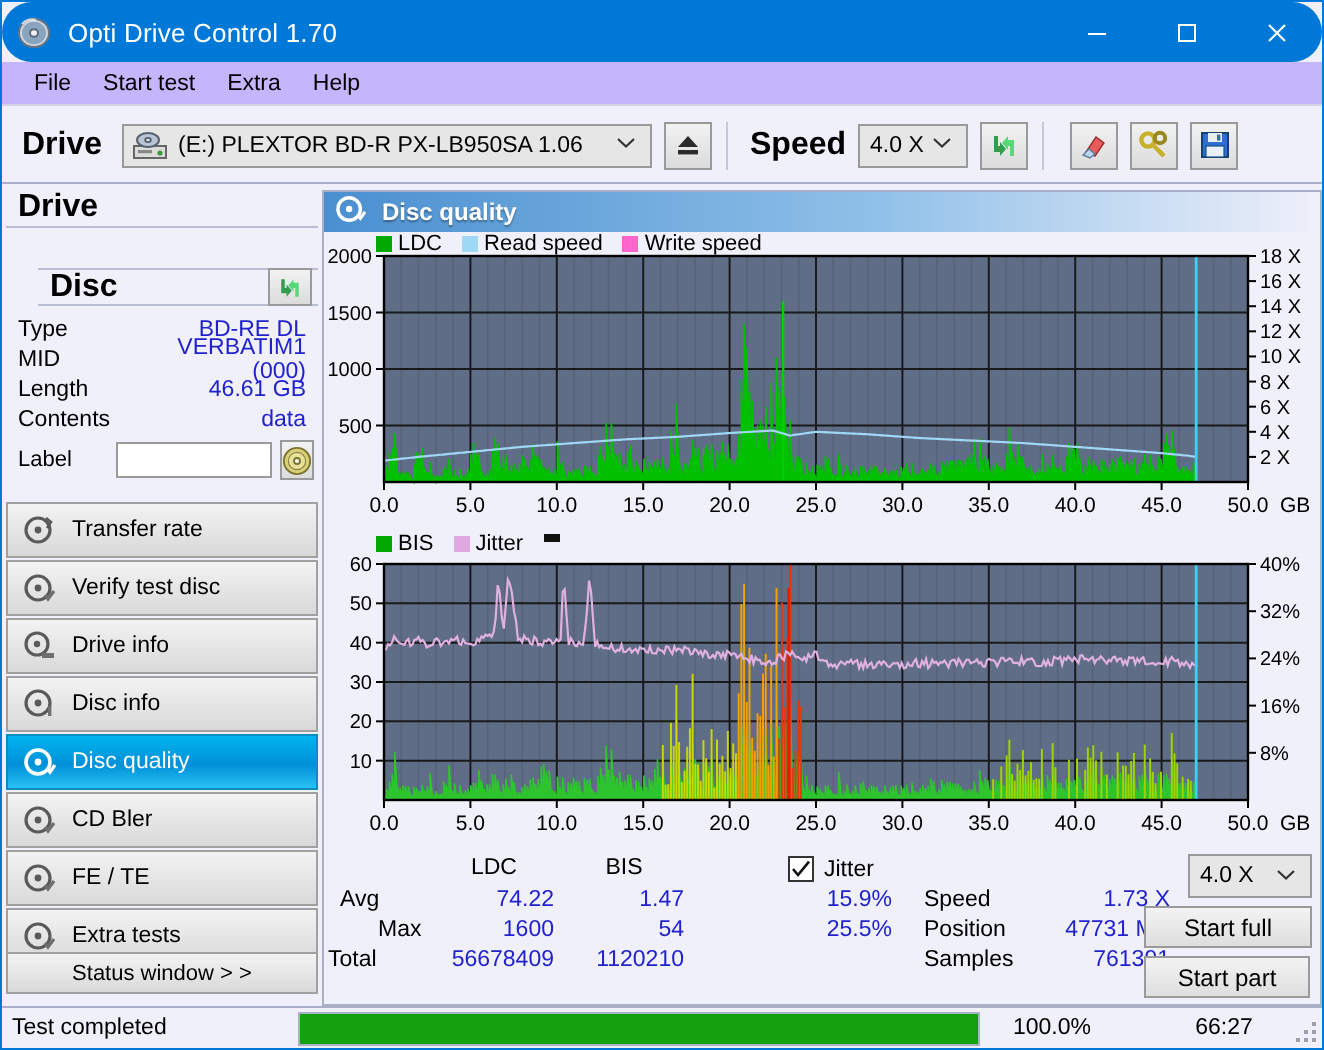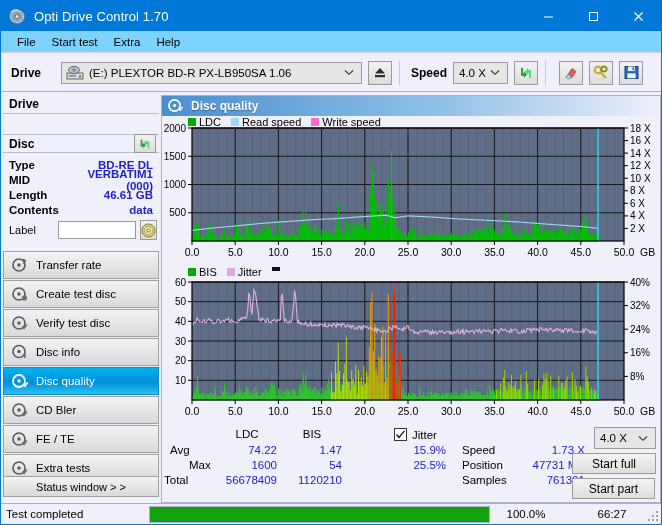--- a/index.html
+++ b/index.html
@@ -16,66 +16,66 @@
     width: 662px; height: 525px;
     background: #eff0fa;
     border: 1px solid #0078d7;
     overflow: hidden;
   }
 
   
   .titlebar {
     position: absolute; left: 0; top: 0; width: 660px; height: 30px;
     background: #0078d7;
-    display: flex; align-items: center;
+    display: flex; align-items: center; border-radius: 15px;
   }
   .title-icon {
     width: 17px; height: 17px; margin-left: 8px; margin-right: 8px;
     position: relative;
   }
   .title-text {
     color: #ffffff; font-size: 13px; letter-spacing: 0.1px;
   }
   .win-buttons { margin-left: auto; display: flex; height: 30px; }
   .win-btn {
     width: 45px; height: 30px; display: flex; align-items: center;
     justify-content: center; color: #fff; font-size: 13px;
   }
 
   
   .menubar {
     position: absolute; left: 0; top: 30px; width: 660px; height: 22px;
-    background: #7dd3fc;
+    background: #c4b5fd;
     display: flex; align-items: center; padding-left: 8px;
     border-bottom: 1px solid #cfd3e3;
   }
   .menu-item {
     padding: 2px 8px; font-size: 11.5px; color: #000;
   }
 
   
   .drivebar {
     position: absolute; left: 0; top: 53px; width: 660px; height: 38px;
     background: #eff0fa;
     display: flex; align-items: center;
     border-bottom: 1px solid #a9b0c8;
   }
-  .lbl-bold { font-weight: bold; font-size: 12px; color:#000; }
+  .lbl-bold { font-weight: bold; font-size: 16px; color:#000; }
   .drive-label { margin-left: 10px; width: 50px; }
   .combo {
     height: 22px; background: #e6e6e6;
     border: 1px solid #9a9a9a;
     display: flex; align-items: center;
     font-size: 11.5px; color: #000;
     position: relative;
   }
   .combo .chev {
     margin-left: auto; margin-right: 7px; color: #333; font-size: 10px;
   }
-  #drive-combo { width: 301px; }
+  #drive-combo { width: 265px; }
   .drive-combo-icon {
     width: 18px; height: 14px; margin: 0 5px 0 4px; position: relative;
   }
   .tool-btn {
     width: 24px; height: 24px;
     background: linear-gradient(#f2f2f2,#dcdcdc);
     border: 1px solid #9a9a9a;
     display: flex; align-items: center; justify-content: center;
     margin-left: 6px;
   }
@@ -90,21 +90,21 @@
   }
   .group-header {
     height: 19px; background: #eff0fa;
     display: flex; align-items: center;
     border-top: 1px solid #b8bed2;
     border-bottom: 1px solid #b8bed2;
     padding-left: 6px;
   }
   .disc-info { padding: 4px 2px 4px 6px; }
   .info-row {
-    display: flex; align-items: center; height: 15px; font-size: 11.5px; font-weight: bold;
+    display: flex; align-items: center; height: 15px; font-size: 11.5px;
   }
   .info-key { width: 62px; color: #000; }
   .info-val { flex: 1; text-align: right; color: #2222cc; padding-right: 4px;}
   .label-row { display: flex; align-items: center; height: 22px; margin-top: 2px;}
   .label-input {
     width: 78px; height: 18px; background: #fff; border: 1px solid #9a9a9a;
     margin-left: 2px;
   }
   .disc-btn {
     width: 22px; height: 20px;
@@ -308,21 +308,21 @@
       </svg>
     </div>
   </div>
 
   <div class="leftpanel">
 
     <div class="group-header" style="border-top:none;">
       <span class="lbl-bold">Drive</span>
     </div>
 
-    <div class="group-header" style="margin-top:20px; position:relative;">
+    <div class="group-header" style="margin-top:20px; position:relative;margin-left:16px;">
       <span class="lbl-bold">Disc</span>
       <div class="disc-btn" style="position:absolute; right:3px; top:-1px; height:19px;">
         <svg width="14" height="14" viewBox="0 0 16 16">
           <path d="M3 3 L3 11 L6 11 L6 13 L9 9.5 L6 6 L6 8 L5 8 L5 3 Z" fill="#2f9e4f"></path>
           <path d="M13 13 L13 5 L10 5 L10 3 L7 6.5 L10 10 L10 8 L11 8 L11 13 Z" fill="#59d87a"></path>
         </svg>
       </div>
     </div>
 
     <div class="disc-info">
@@ -361,42 +361,42 @@
         <span class="navicon">
           <svg width="16" height="16" viewBox="0 0 16 16">
             <ellipse cx="7" cy="8" rx="6" ry="6" fill="none" stroke="#5a5a5a" stroke-width="1.6"></ellipse>
             <ellipse cx="7" cy="8" rx="1.7" ry="1.7" fill="#5a5a5a"></ellipse>
             <path d="M11 2 L13.5 4 L11.5 7" stroke="#5a5a5a" stroke-width="1.3" fill="none"></path>
           </svg>
         </span>
         <span>Transfer rate</span>
       </div>
 
-      <div class="navitem">
-        <span class="navicon">
-          <svg width="16" height="16" viewBox="0 0 16 16">
-            <ellipse cx="7" cy="8" rx="6" ry="6" fill="none" stroke="#5a5a5a" stroke-width="1.6"></ellipse>
-            <ellipse cx="7" cy="8" rx="1.7" ry="1.7" fill="#5a5a5a"></ellipse>
-            <circle cx="12.5" cy="12" r="2.6" fill="#6f6f6f"></circle>
-          </svg>
-        </span>
-        <span>Create test disc</span>
-      </div>
 
       <div class="navitem">
         <span class="navicon">
           <svg width="16" height="16" viewBox="0 0 16 16">
             <ellipse cx="7" cy="8" rx="6" ry="6" fill="none" stroke="#5a5a5a" stroke-width="1.6"></ellipse>
             <ellipse cx="7" cy="8" rx="1.7" ry="1.7" fill="#5a5a5a"></ellipse>
             <path d="M10.5 11.5 L12 13.5 L15 9.5" stroke="#6f6f6f" stroke-width="1.6" fill="none"></path>
           </svg>
         </span>
         <span>Verify test disc</span>
       </div>
 
+      <div class="navitem">
+        <span class="navicon">
+          <svg width="16" height="16" viewBox="0 0 16 16">
+            <ellipse cx="6.5" cy="7" rx="5.5" ry="5.5" fill="none" stroke="#5a5a5a" stroke-width="1.6"></ellipse>
+            <ellipse cx="6.5" cy="7" rx="1.6" ry="1.6" fill="#5a5a5a"></ellipse>
+            <rect x="9" y="11.5" width="6" height="2.5" fill="#6f6f6f"></rect>
+          </svg>
+        </span>
+        <span>Drive info</span>
+      </div>
 
       <div class="navitem">
         <span class="navicon">
           <svg width="16" height="16" viewBox="0 0 16 16">
             <ellipse cx="7" cy="7.5" rx="6" ry="6" fill="none" stroke="#5a5a5a" stroke-width="1.6"></ellipse>
             <ellipse cx="7" cy="7.5" rx="1.7" ry="1.7" fill="#5a5a5a"></ellipse>
             <rect x="12" y="9" width="1.7" height="5" fill="#6f6f6f"></rect>
           </svg>
         </span>
         <span>Disc info</span>

